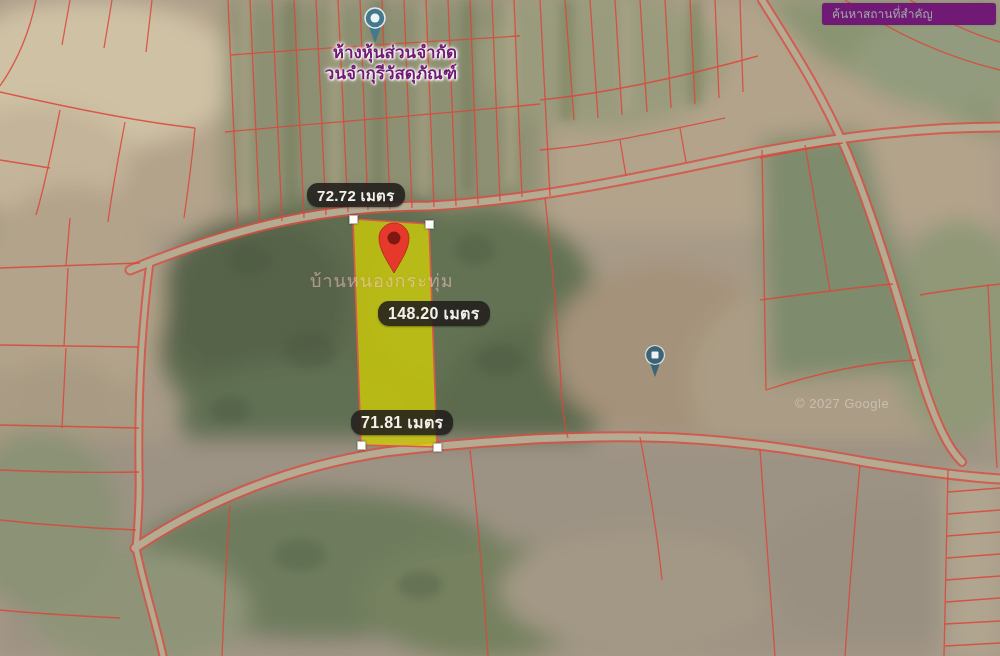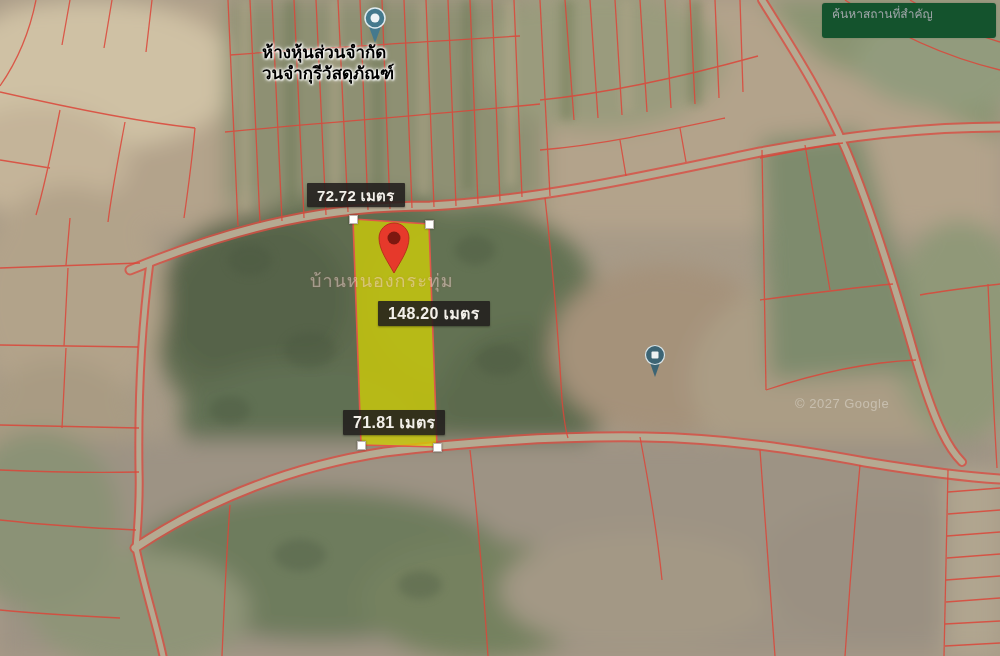--- a/index.html
+++ b/index.html
@@ -2,37 +2,37 @@
 <html><head>
 <meta charset="utf-8">
 <style>
   html,body{margin:0;padding:0;width:1000px;height:656px;overflow:hidden;
     font-family:"Liberation Sans","DejaVu Sans",sans-serif;background:#a89a86;}
   #stage{position:relative;width:1000px;height:656px;overflow:hidden;}
   #terrain{position:absolute;left:0;top:0;width:1000px;height:656px;display:block;}
 
   .measure{position:absolute;background:rgba(33,30,28,.88);color:#f3f0ea;
     font-weight:bold;font-size:15px;line-height:1;padding:5px 10px 4px 10px;
-    border-radius:1px;white-space:nowrap;letter-spacing:.3px;
+    border-radius:11px;white-space:nowrap;letter-spacing:.3px;
     box-shadow:0 1px 2px rgba(0,0,0,.35);}
   .measure.big{font-size:16px;}
 
-  .poi-label{position:absolute;text-align:left;font-weight:bold;color:#000000;
+  .poi-label{position:absolute;text-align:right;font-weight:bold;color:#701a75;
     text-shadow:0 0 3px #fff,0 0 3px #fff,0 0 5px #fff,1px 1px 2px #fff;
     white-space:nowrap;}
   .poi-label .l1,.poi-label .l2{line-height:1.25;}
   #company-label{left:262px;top:42px;width:195px;font-size:17px;}
   #learning-label{left:575px;top:296px;width:185px;font-size:15px;}
 
   .pin{position:absolute;}
   .handle{position:absolute;width:7px;height:7px;background:#ffffff;
     border:1px solid rgba(60,40,30,.35);box-shadow:0 0 2px rgba(0,0,0,.4);}
 
-  #search-box{position:absolute;left:822px;top:3px;width:174px;height:35px;
-    background:#14532d;border-radius:3px;box-shadow:0 0 2px rgba(0,0,0,.18);
+  #search-box{position:absolute;left:822px;top:3px;width:174px;height:22px;
+    background:#701a75;border-radius:3px;box-shadow:0 0 2px rgba(0,0,0,.18);
     color:#a2a7ab;font-size:12px;line-height:23px;padding-left:10px;
     box-sizing:border-box;white-space:nowrap;overflow:hidden;}
 
   #watermark{position:absolute;left:795px;top:396px;font-size:13px;
     color:rgba(255,255,255,.34);letter-spacing:.5px;}
   #area-faint-label{position:absolute;left:310px;top:266px;font-size:18px;
     color:rgba(255,240,238,.42);letter-spacing:1px;white-space:nowrap;
     text-shadow:0 0 2px rgba(200,80,70,.25);}
 </style>
 </head>
@@ -211,19 +211,19 @@
   <div class="pin" style="left:643px;top:343px;width:24px;height:36px">
     <svg width="24" height="36" viewBox="0 0 24 36">
       <path d="M12,34 L6,17 L18,17 Z" fill="#3c6474"></path>
       <circle cx="12" cy="12" r="9.5" fill="#3c6474" stroke="#d8e4e8" stroke-width="1.2"></circle>
       <rect x="8.5" y="8.5" width="7" height="7" rx="1" fill="#eef2f3"></rect>
     </svg>
   </div>
 
   <div class="measure" style="left:307px;top:183px">72.72 เมตร</div>
   <div class="measure big" style="left:378px;top:301px">148.20 เมตร</div>
-  <div class="measure big" style="left:343px;top:410px">71.81 เมตร</div>
+  <div class="measure big" style="left:351px;top:410px">71.81 เมตร</div>
 
   <div id="search-box">ค้นหาสถานที่สำคัญ</div>
 
   <div id="watermark">© 2027 Google</div>
 
 </div>
 
 </body></html>

